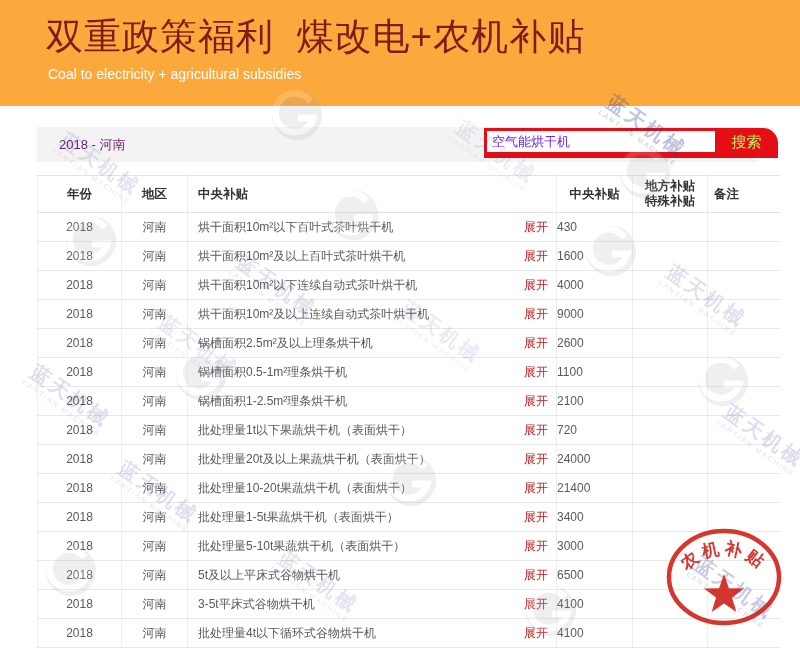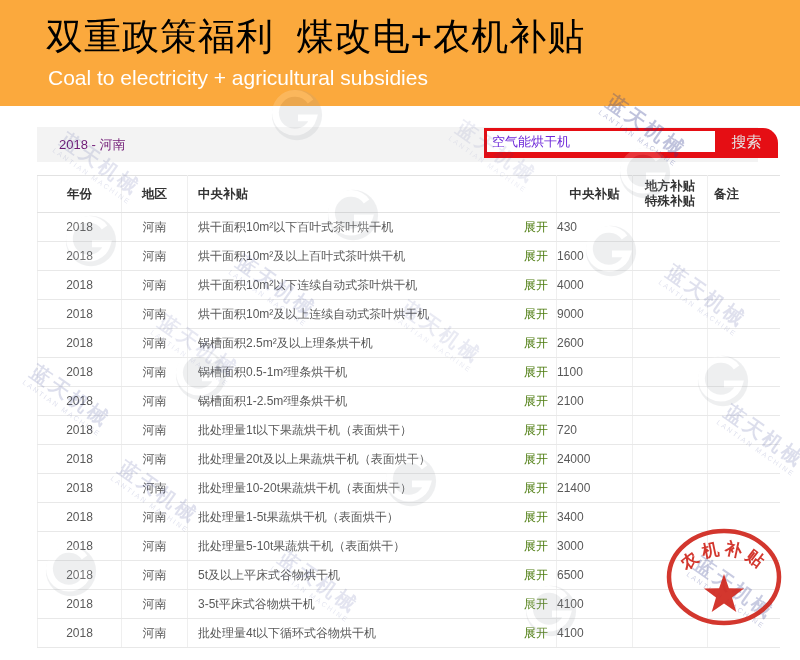--- a/index.html
+++ b/index.html
@@ -2,49 +2,49 @@
 <html><head>
 <meta charset="utf-8">
 <style>
   html,body{margin:0;padding:0;}
   body{
     width:800px;height:660px;position:relative;overflow:hidden;
     background:#ffffff;font-family:"Liberation Sans","DejaVu Sans",sans-serif;
   }
   
   .banner{position:absolute;left:0;top:0;width:800px;height:106px;background:#FBA93D;z-index:1;}
-  .banner-title{position:absolute;left:46px;top:12px;color:#000000;font-size:37px;letter-spacing:1px;white-space:pre;font-weight:500;}
-  .banner-sub{position:absolute;left:48px;top:66px;color:#fff;font-size:21px;font-weight:400;}
+  .banner-title{position:absolute;left:46px;top:12px;color:#7f1d1d;font-size:37px;letter-spacing:1px;white-space:pre;font-weight:500;}
+  .banner-sub{position:absolute;left:48px;top:66px;color:#fff;font-size:14px;font-weight:400;}
   
   .toolbar{position:absolute;left:37px;top:127px;width:721px;height:35px;background:#f3f3f3;z-index:1;}
   .breadcrumb{position:absolute;left:22px;top:0;line-height:35px;font-size:13px;color:#701a75;}
   .searchbox{position:absolute;left:484px;top:128px;width:294px;height:30px;background:#E50E14;
     border-radius:0 15px 0 0;display:flex;align-items:flex-start;padding:0;z-index:2;box-sizing:border-box;}
   .search-input{margin:3px 0 0 3px;width:218px;height:21px;border:none;outline:none;background:#fff;
     font-size:13px;color:#6d28d9;padding:0 5px;font-family:inherit;}
-  .search-btn{flex:1;height:27px;background:transparent;border:none;color:#e5e5e5;font-size:15px;
+  .search-btn{flex:1;height:27px;background:transparent;border:none;color:#bef264;font-size:15px;
     cursor:pointer;font-family:inherit;padding:0;line-height:27px;text-align:center;}
   
   table.subsidy{position:absolute;left:37px;top:175px;width:721px;border-collapse:collapse;table-layout:fixed;z-index:1;}
   .subsidy th{height:36px;font-size:12.5px;color:#333;font-weight:bold;
     border-top:1px solid #e2e2e2;border-bottom:1px solid #e2e2e2;background:#fff;}
   .subsidy td{height:28px;font-size:12px;color:#595959;border-bottom:1px solid #e8e8e8;background:transparent;}
   .subsidy th,.subsidy td{border-right:1px solid #efefef;padding:0;}
   .subsidy th:first-child,.subsidy td:first-child{border-left:1px solid #efefef;}
   .subsidy th:last-child,.subsidy td:last-child{border-right:none;}
   .col-year{width:83px;text-align:center;}
   .col-region{width:65px;text-align:center;}
   .col-cat{width:358px;text-align:left;}
   .col-central{width:75px;}
   .col-local{width:74px;text-align:center;}
   .col-note{width:66px;text-align:left;}
   th.col-cat,td.c-cat{padding-left:10px;}
   th.col-note,td.c-note{padding-left:6px;}
   td.c-cat{position:relative;}
-  td.c-cat .expand{position:absolute;right:8px;top:0;line-height:28px;color:#4d7c0f;cursor:pointer;}
+  td.c-cat .expand{position:absolute;right:8px;top:0;line-height:28px;color:#b91c1c;cursor:pointer;}
   .local-h div{line-height:15px;}
   
   .stamp{position:absolute;left:663px;top:525px;width:122px;height:104px;z-index:6;opacity:.93;}
   
   .wm-layer{position:absolute;left:0;top:0;width:800px;height:660px;pointer-events:none;z-index:5;}
   .wm-text{position:absolute;transform:rotate(35deg);color:#2F3A8F;text-align:center;white-space:nowrap;}
   .wm-text .cn{font-size:20px;font-weight:bold;letter-spacing:3px;}
   .wm-text .en{font-size:7px;letter-spacing:2px;margin-top:-2px;}
   .wm-logo{position:absolute;width:58px;height:58px;}
 </style>

